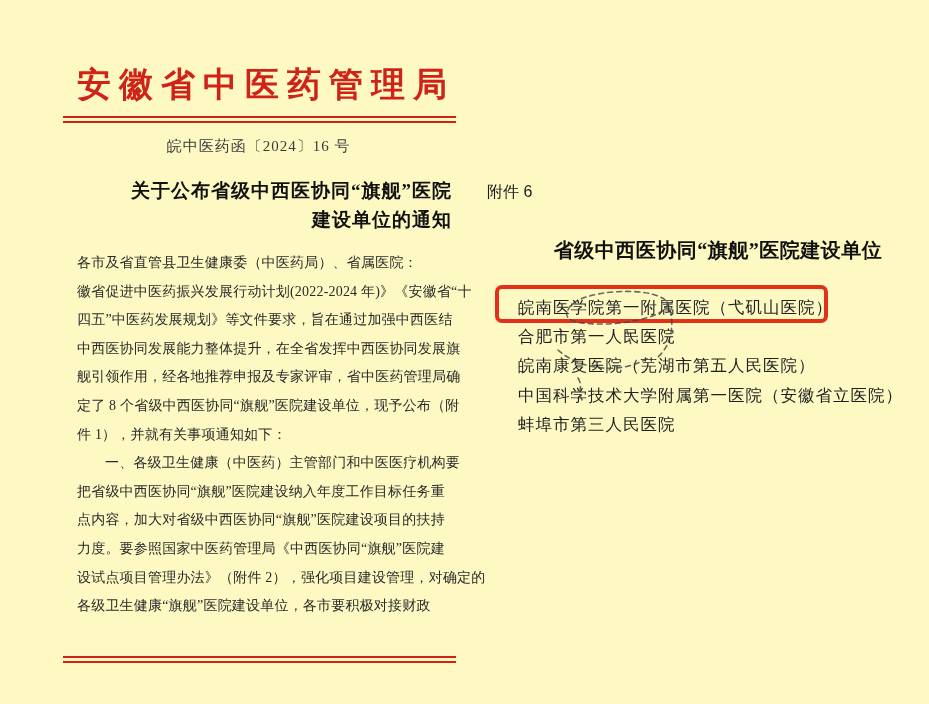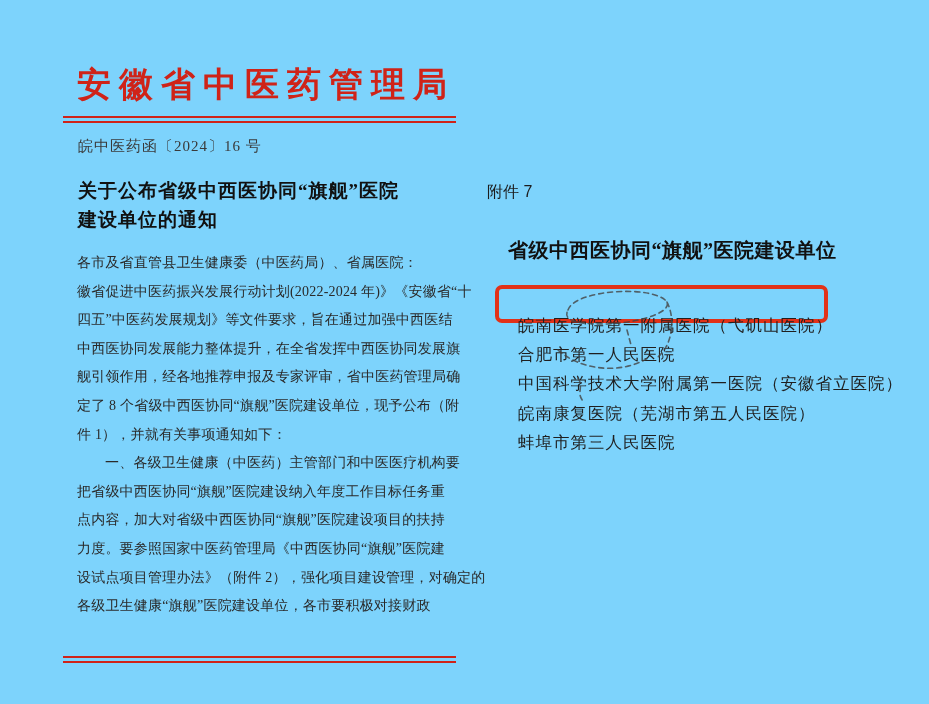--- a/index.html
+++ b/index.html
@@ -2,70 +2,70 @@
 <html style="--red: #cf2318; --box-red: #e23118; --ink: #222222;"><head>
 <meta charset="utf-8">
 <style>
   :root{
     --red:#cf2318;
     --box-red:#e23118;
     --ink:#222222;
   }
   html,body{margin:0;padding:0;background:#ffffff;}
   .page{
-    position:relative;width:929px;height:704px;background:#7dd3fc;overflow:hidden;
+    position:relative;width:929px;height:704px;background:#fef9c3;overflow:hidden;
     font-family:"Liberation Serif","DejaVu Serif",serif;color:var(--ink);
   }
   
   .agency{
     position:absolute;left:77px;top:62px;width:400px;
     font-size:34px;font-weight:bold;letter-spacing:8px;color:var(--red);
     white-space:nowrap;
   }
   .dbl-rule{
     position:absolute;left:63px;width:393px;height:3px;
     border-top:2px solid var(--red);border-bottom:2px solid var(--red);
   }
   .rule-top{top:116px;}
   .rule-bottom{top:656px;}
   .doc-no{
-    position:absolute;left:78px;top:137px;width:377px;
-    text-align:left;font-size:15px;color:#3a3a3a;letter-spacing:1px;
+    position:absolute;left:70px;top:137px;width:377px;
+    text-align:center;font-size:15px;color:#3a3a3a;letter-spacing:1px;
   }
   .notice-title{
     position:absolute;left:78px;top:176px;width:374px;
-    text-align:left;font-size:19px;font-weight:bold;line-height:29px;color:#111;
+    text-align:right;font-size:19px;font-weight:bold;line-height:29px;color:#111;
     letter-spacing:1px;
   }
   .body-text{
     position:absolute;left:77px;top:249px;width:380px;
     font-size:14px;color:#2a2a2a;
   }
   .body-text .line{
     height:28.6px;line-height:28.6px;white-space:nowrap;letter-spacing:0.2px;
   }
   .body-text .indent{text-indent:2em;}
   
   .att-label{
     position:absolute;left:487px;top:182px;font-size:16px;color:#1c1c1c;
     font-family:"Liberation Sans","DejaVu Sans",sans-serif;
   }
   .att-title{
     position:absolute;left:508px;top:237px;width:420px;
-    text-align:left;font-size:20px;font-weight:bold;color:#111;letter-spacing:0.5px;
+    text-align:center;font-size:20px;font-weight:bold;color:#111;letter-spacing:0.5px;
     white-space:nowrap;
   }
   .highlight-box{
     position:absolute;left:495px;top:285px;width:333px;height:38px;
     border:4px solid var(--box-red);border-radius:7px;
     box-sizing:border-box;background:transparent;
   }
   .hospital-list{
     position:absolute;left:518px;top:293px;width:400px;
-    font-size:16.5px;color:#1f1f1f;margin-top:18px;
+    font-size:16.5px;color:#1f1f1f;
   }
   .hospital-list .item{
     height:29.2px;line-height:29.2px;white-space:nowrap;letter-spacing:1px;
   }
   .scribble{
     position:absolute;left:480px;top:275px;width:260px;height:140px;
     pointer-events:none;opacity:0.8;
   }
 </style>
 </head>
@@ -95,31 +95,31 @@
     <div class="line indent">一、各级卫生健康（中医药）主管部门和中医医疗机构要</div>
     <div class="line">把省级中西医协同“旗舰”医院建设纳入年度工作目标任务重</div>
     <div class="line">点内容，加大对省级中西医协同“旗舰”医院建设项目的扶持</div>
     <div class="line">力度。要参照国家中医药管理局《中西医协同“旗舰”医院建</div>
     <div class="line">设试点项目管理办法》（附件 2），强化项目建设管理，对确定的</div>
     <div class="line">各级卫生健康“旗舰”医院建设单位，各市要积极对接财政</div>
   </div>
 
   <div class="dbl-rule rule-bottom"></div>
 
-  <div class="att-label">附件 7</div>
+  <div class="att-label">附件 6</div>
 
   <div class="att-title">省级中西医协同“旗舰”医院建设单位</div>
 
   <div class="highlight-box"></div>
 
   <div class="hospital-list">
     <div class="item">皖南医学院第一附属医院（弋矶山医院）</div>
     <div class="item">合肥市第一人民医院</div>
+    <div class="item">皖南康复医院（芜湖市第五人民医院）</div>
     <div class="item">中国科学技术大学附属第一医院（安徽省立医院）</div>
-    <div class="item">皖南康复医院（芜湖市第五人民医院）</div>
     <div class="item">蚌埠市第三人民医院</div>
   </div>
 
   <svg class="scribble" viewBox="0 0 260 140" xmlns="http://www.w3.org/2000/svg">
     <g fill="none" stroke="#444444" stroke-width="1.6" stroke-linecap="round" stroke-dasharray="5 4">
       <path d="M 88 35 C 95 14, 175 10, 187 27 C 192 38, 155 50, 115 49 C 93 48, 83 44, 88 35"></path>
       <path d="M 187 27 C 196 45, 192 70, 178 82"></path>
       <path d="M 78 75 C 100 95, 140 100, 168 83"></path>
       <path d="M 147 55 L 151 70"></path>
       <path d="M 98 103 C 104 112, 96 118, 103 126"></path>

